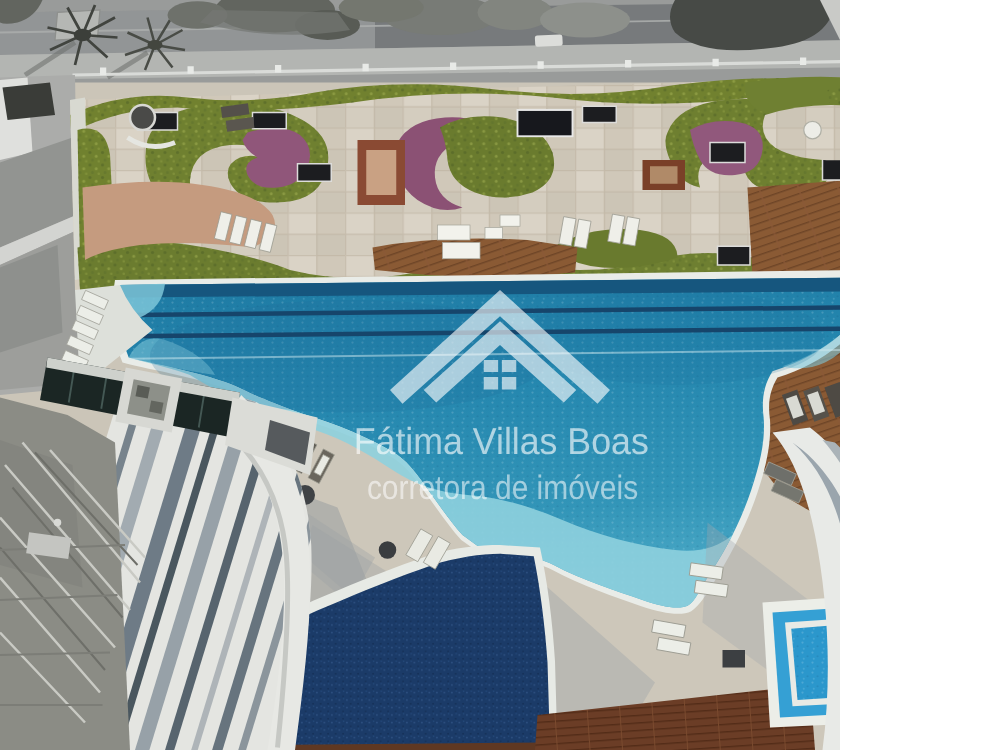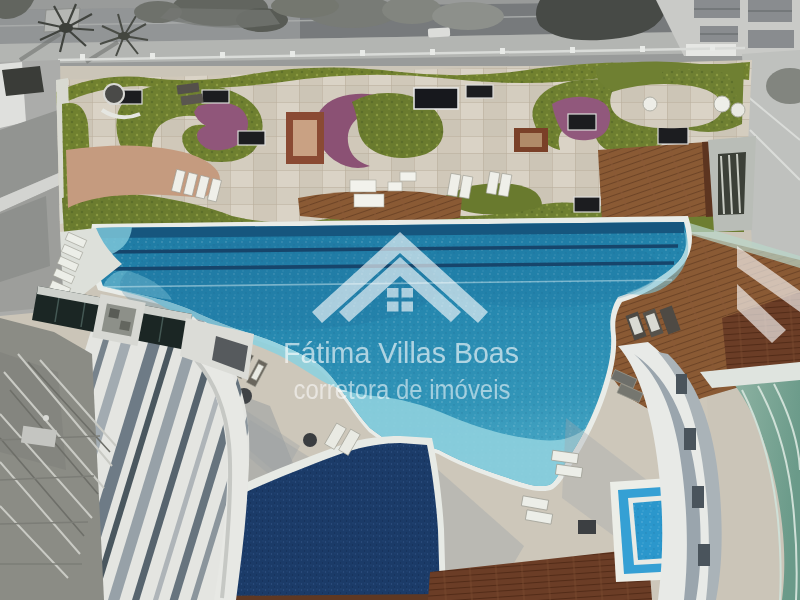--- a/index.html
+++ b/index.html
@@ -1,16 +1,16 @@
 <!DOCTYPE html>
 <html><head>
 <meta charset="utf-8">
 <style>
 html,body{margin:0;padding:0;}
-#page{width:800px;height:600px;overflow:hidden;position:relative;font-family:"Liberation Sans",sans-serif;background:#cbc5b8;}
+#page{width:672px;height:600px;overflow:hidden;position:relative;font-family:"Liberation Sans",sans-serif;background:#cbc5b8;}
 </style>
 </head>
 <body>
 <div id="page">
 <svg width="800" height="600" viewBox="0 0 800 600" xmlns="http://www.w3.org/2000/svg">
 <defs>
 <pattern id="tiles" width="46" height="34" patternUnits="userSpaceOnUse">
  <rect width="46" height="34" fill="#d4cdbf"></rect>
  <rect x="0" y="0" width="23" height="17" fill="#dad3c6"></rect>
  <rect x="23" y="17" width="23" height="17" fill="#ccc5b6"></rect>

